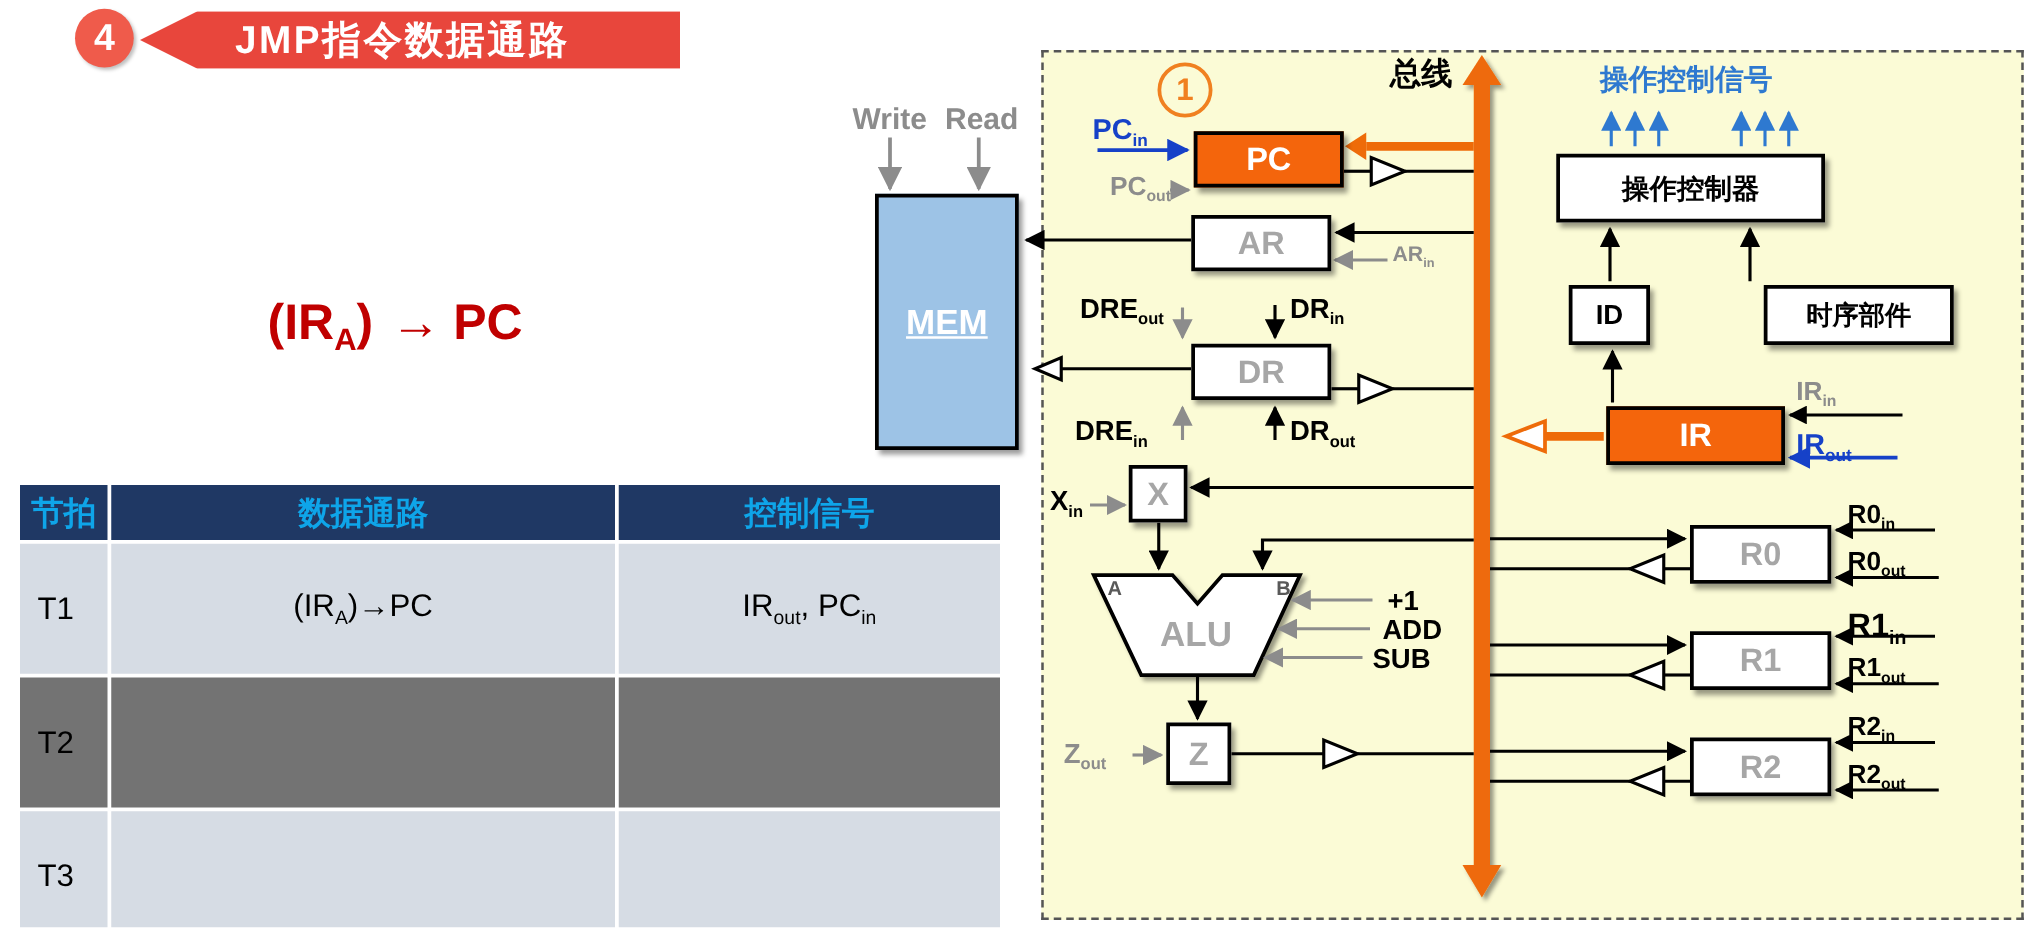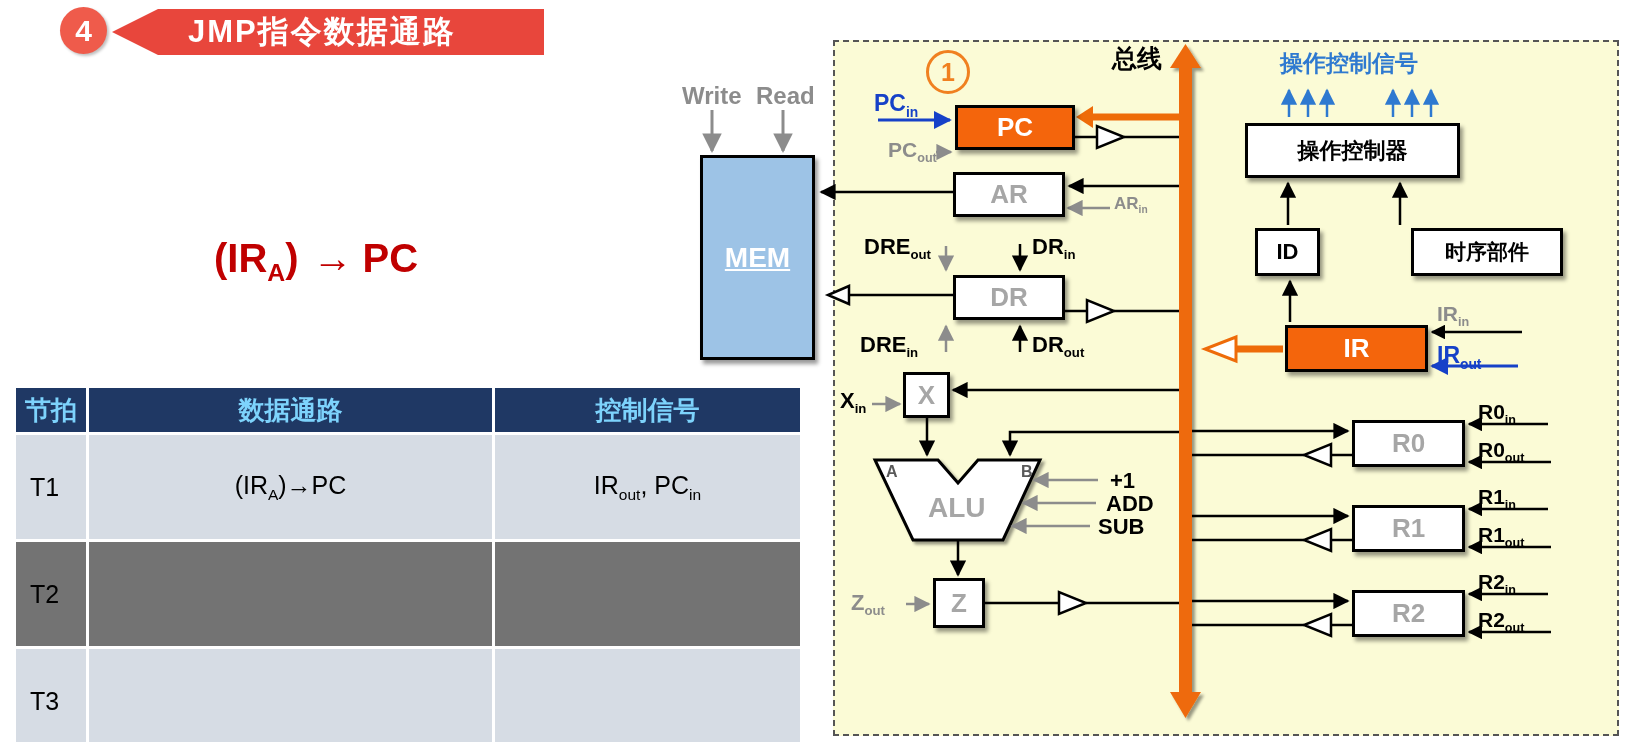--- a/index.html
+++ b/index.html
@@ -14,21 +14,21 @@
   .banner{left:112px;top:9px;width:432px;height:46px;background:#E8463C;color:#ffffff;font-size:31px;
           font-weight:bold;letter-spacing:2px;line-height:46px;padding-left:76px;box-sizing:border-box;
           clip-path:polygon(0 50%,46px 0,100% 0,100% 100%,46px 100%);z-index:5;}
   .title{left:236px;top:126px;font-size:52px;font-weight:bold;color:#000;letter-spacing:1px;}
   .op{left:214px;top:236px;font-size:40px;font-weight:bold;color:#C00000;}
   .op sub{font-size:.62em;}
   .op .oparrow{margin:0 10px 0 14px;}
 
   
   .ttable{position:absolute;left:13px;top:385px;border-collapse:separate;border-spacing:3px;}
-  .ttable th{background:#1F3864;color:#7dd3fc;font-size:26px;font-weight:bold;height:44px;text-align:center;padding:0;}
+  .ttable th{background:#1F3864;color:#0ea5e9;font-size:26px;font-weight:bold;height:44px;text-align:center;padding:0;}
   .ttable td{height:74px;font-size:25px;font-weight:normal;color:#000;vertical-align:middle;padding:15px;}
   .ttable tr.odd td{background:#D6DCE4;}
   .ttable tr.even td{background:#737373;}
   .ttable td.beat{text-align:left;padding-left:14px;}
   .ttable td.c{text-align:center;}
   .ttable sub{font-size:.62em;}
 
   
   .panel{left:833px;top:40px;width:786px;height:696px;background:#FBFBD6;border:2px dashed #555;
          box-sizing:border-box;z-index:1;}
@@ -249,21 +249,21 @@
   <div class="lbl" style="left:1032px;top:234px;"><span>DR</span><sub>in</sub></div>
   <div class="lbl" style="left:860px;top:332px;"><span>DRE</span><sub>in</sub></div>
   <div class="lbl" style="left:1032px;top:332px;"><span>DR</span><sub>out</sub></div>
   <div class="lbl" style="left:840px;top:388px;"><span>X</span><sub>in</sub></div>
   <div class="lbl gray" style="left:851px;top:590px;"><span>Z</span><sub>out</sub></div>
   <div class="lbl gray" style="left:1437px;top:302px;font-size:21px;"><span>IR</span><sub>in</sub></div>
   <div class="lbl blue" style="left:1437px;top:342px;font-size:23px;"><span>IR</span><sub>out</sub></div>
 
   <div class="lbl" style="left:1478px;top:400px;font-size:21px;"><span>R0</span><sub>in</sub></div>
   <div class="lbl" style="left:1478px;top:438px;font-size:21px;"><span>R0</span><sub>out</sub></div>
-  <div class="lbl" style="left:1478px;top:485px;font-size:21px;"><span>R1</span><sub>in</sub></div>
+  <div class="lbl" style="left:1478px;top:485px;font-size:26px;"><span>R1</span><sub>in</sub></div>
   <div class="lbl" style="left:1478px;top:523px;font-size:21px;"><span>R1</span><sub>out</sub></div>
   <div class="lbl" style="left:1478px;top:570px;font-size:21px;"><span>R2</span><sub>in</sub></div>
   <div class="lbl" style="left:1478px;top:608px;font-size:21px;"><span>R2</span><sub>out</sub></div>
 
   <div class="lbl alulbl" style="left:928px;top:492px;">ALU</div>
   <div class="lbl abtxt" style="left:886px;top:463px;">A</div>
   <div class="lbl abtxt" style="left:1021px;top:463px;">B</div>
   <div class="lbl" style="left:1110px;top:468px;">+1</div>
   <div class="lbl" style="left:1106px;top:491px;">ADD</div>
   <div class="lbl" style="left:1098px;top:514px;">SUB</div>

